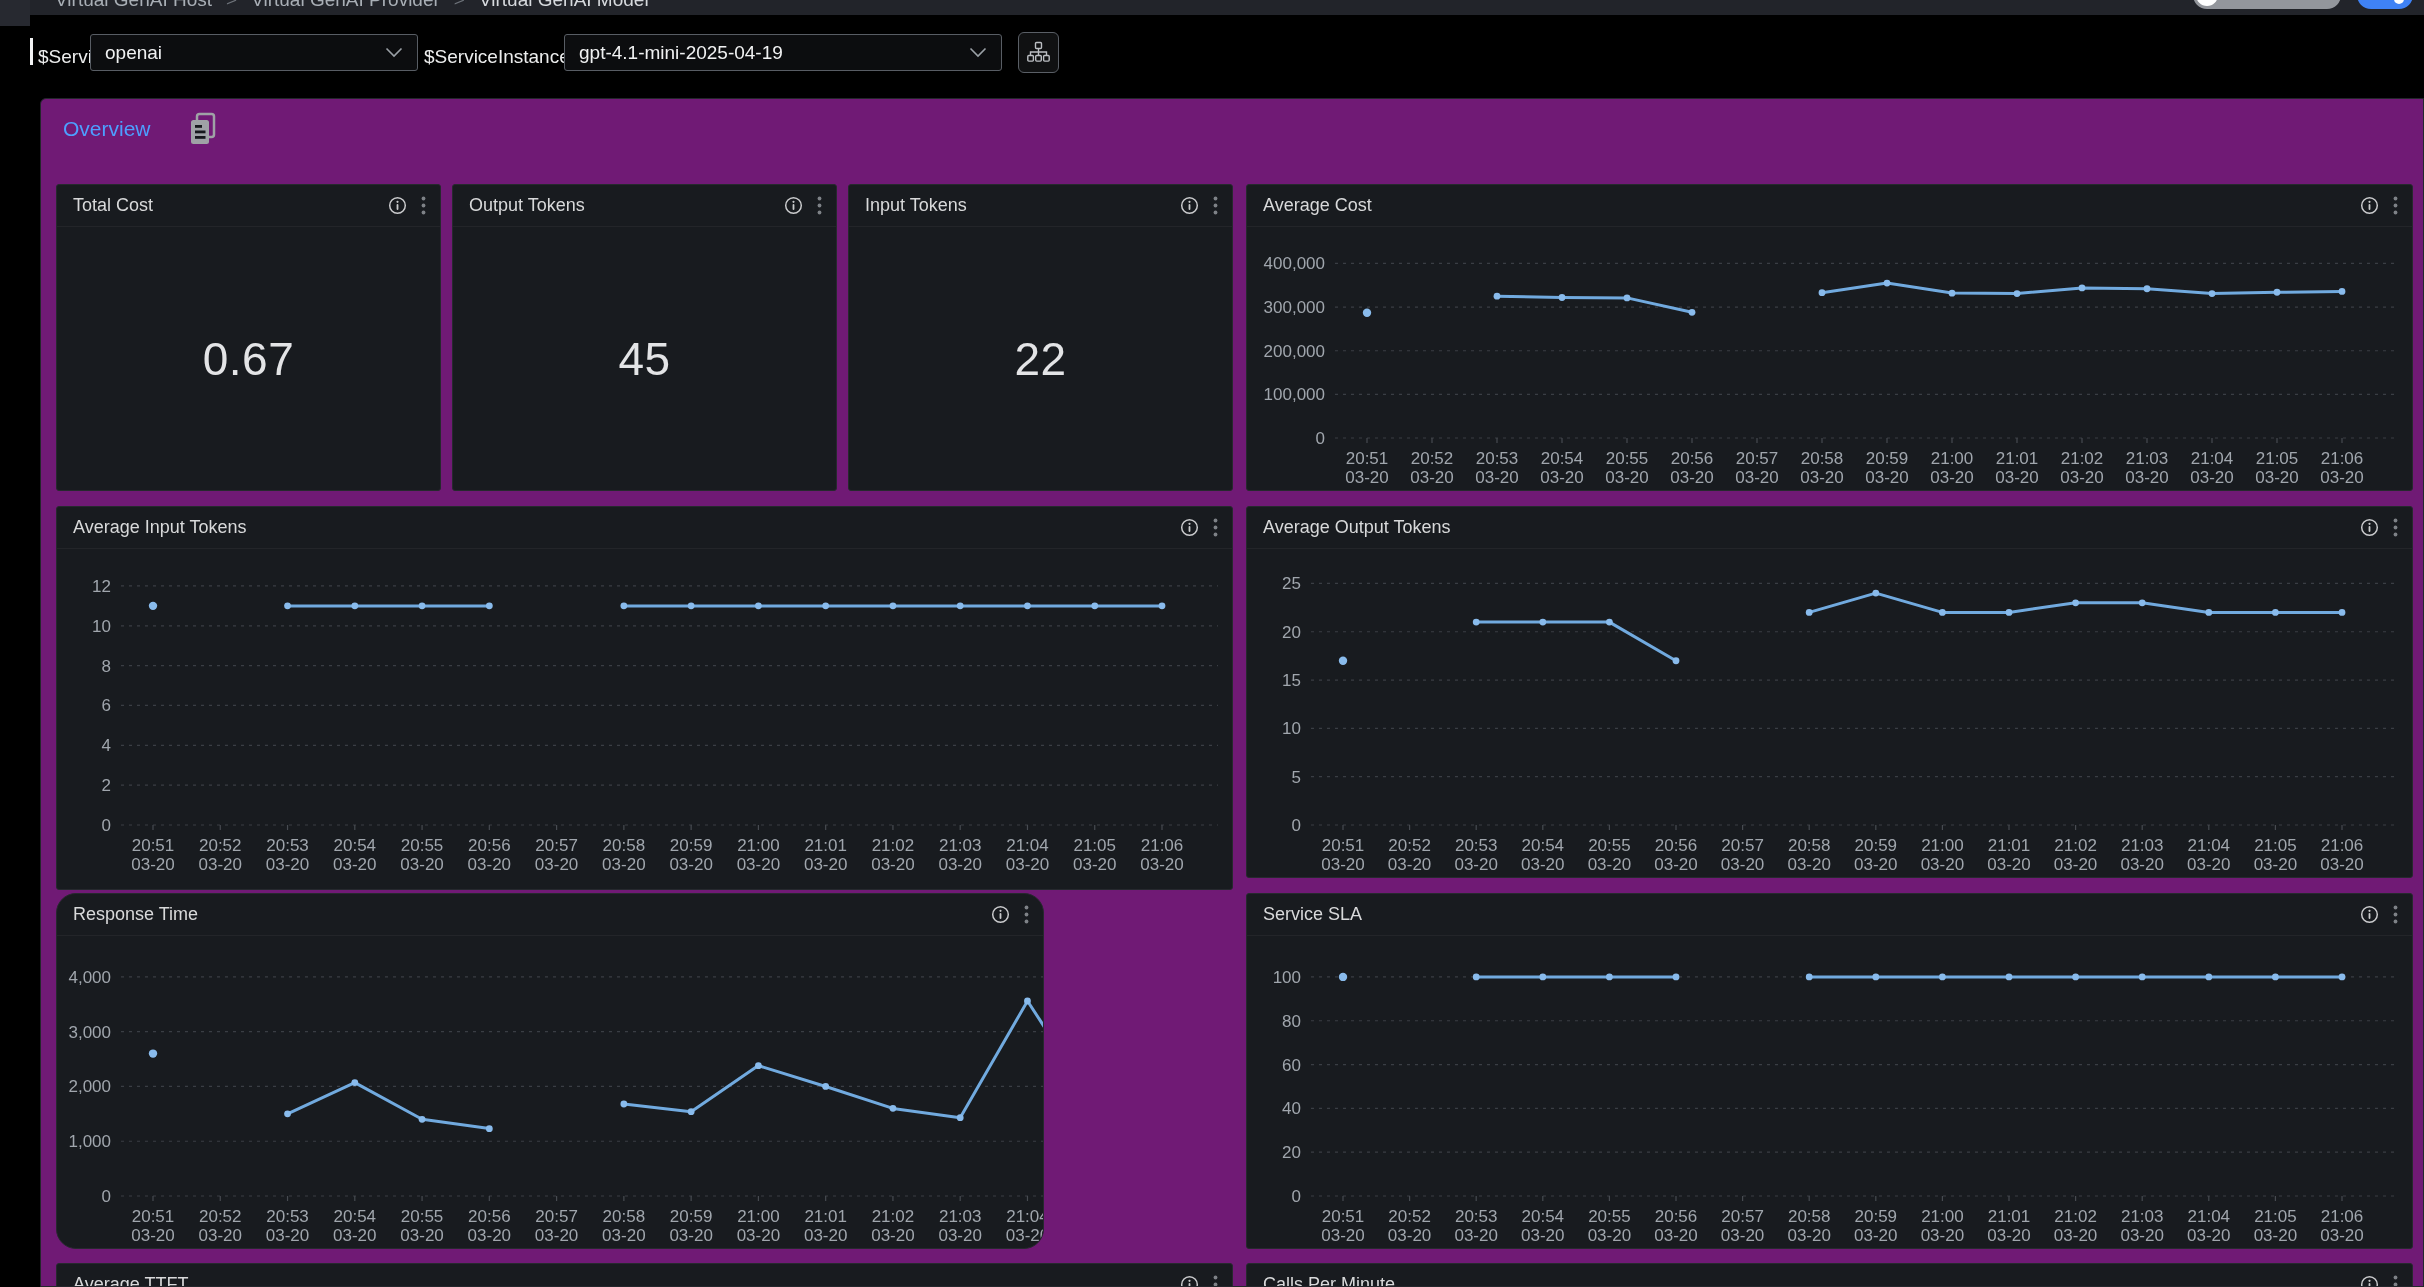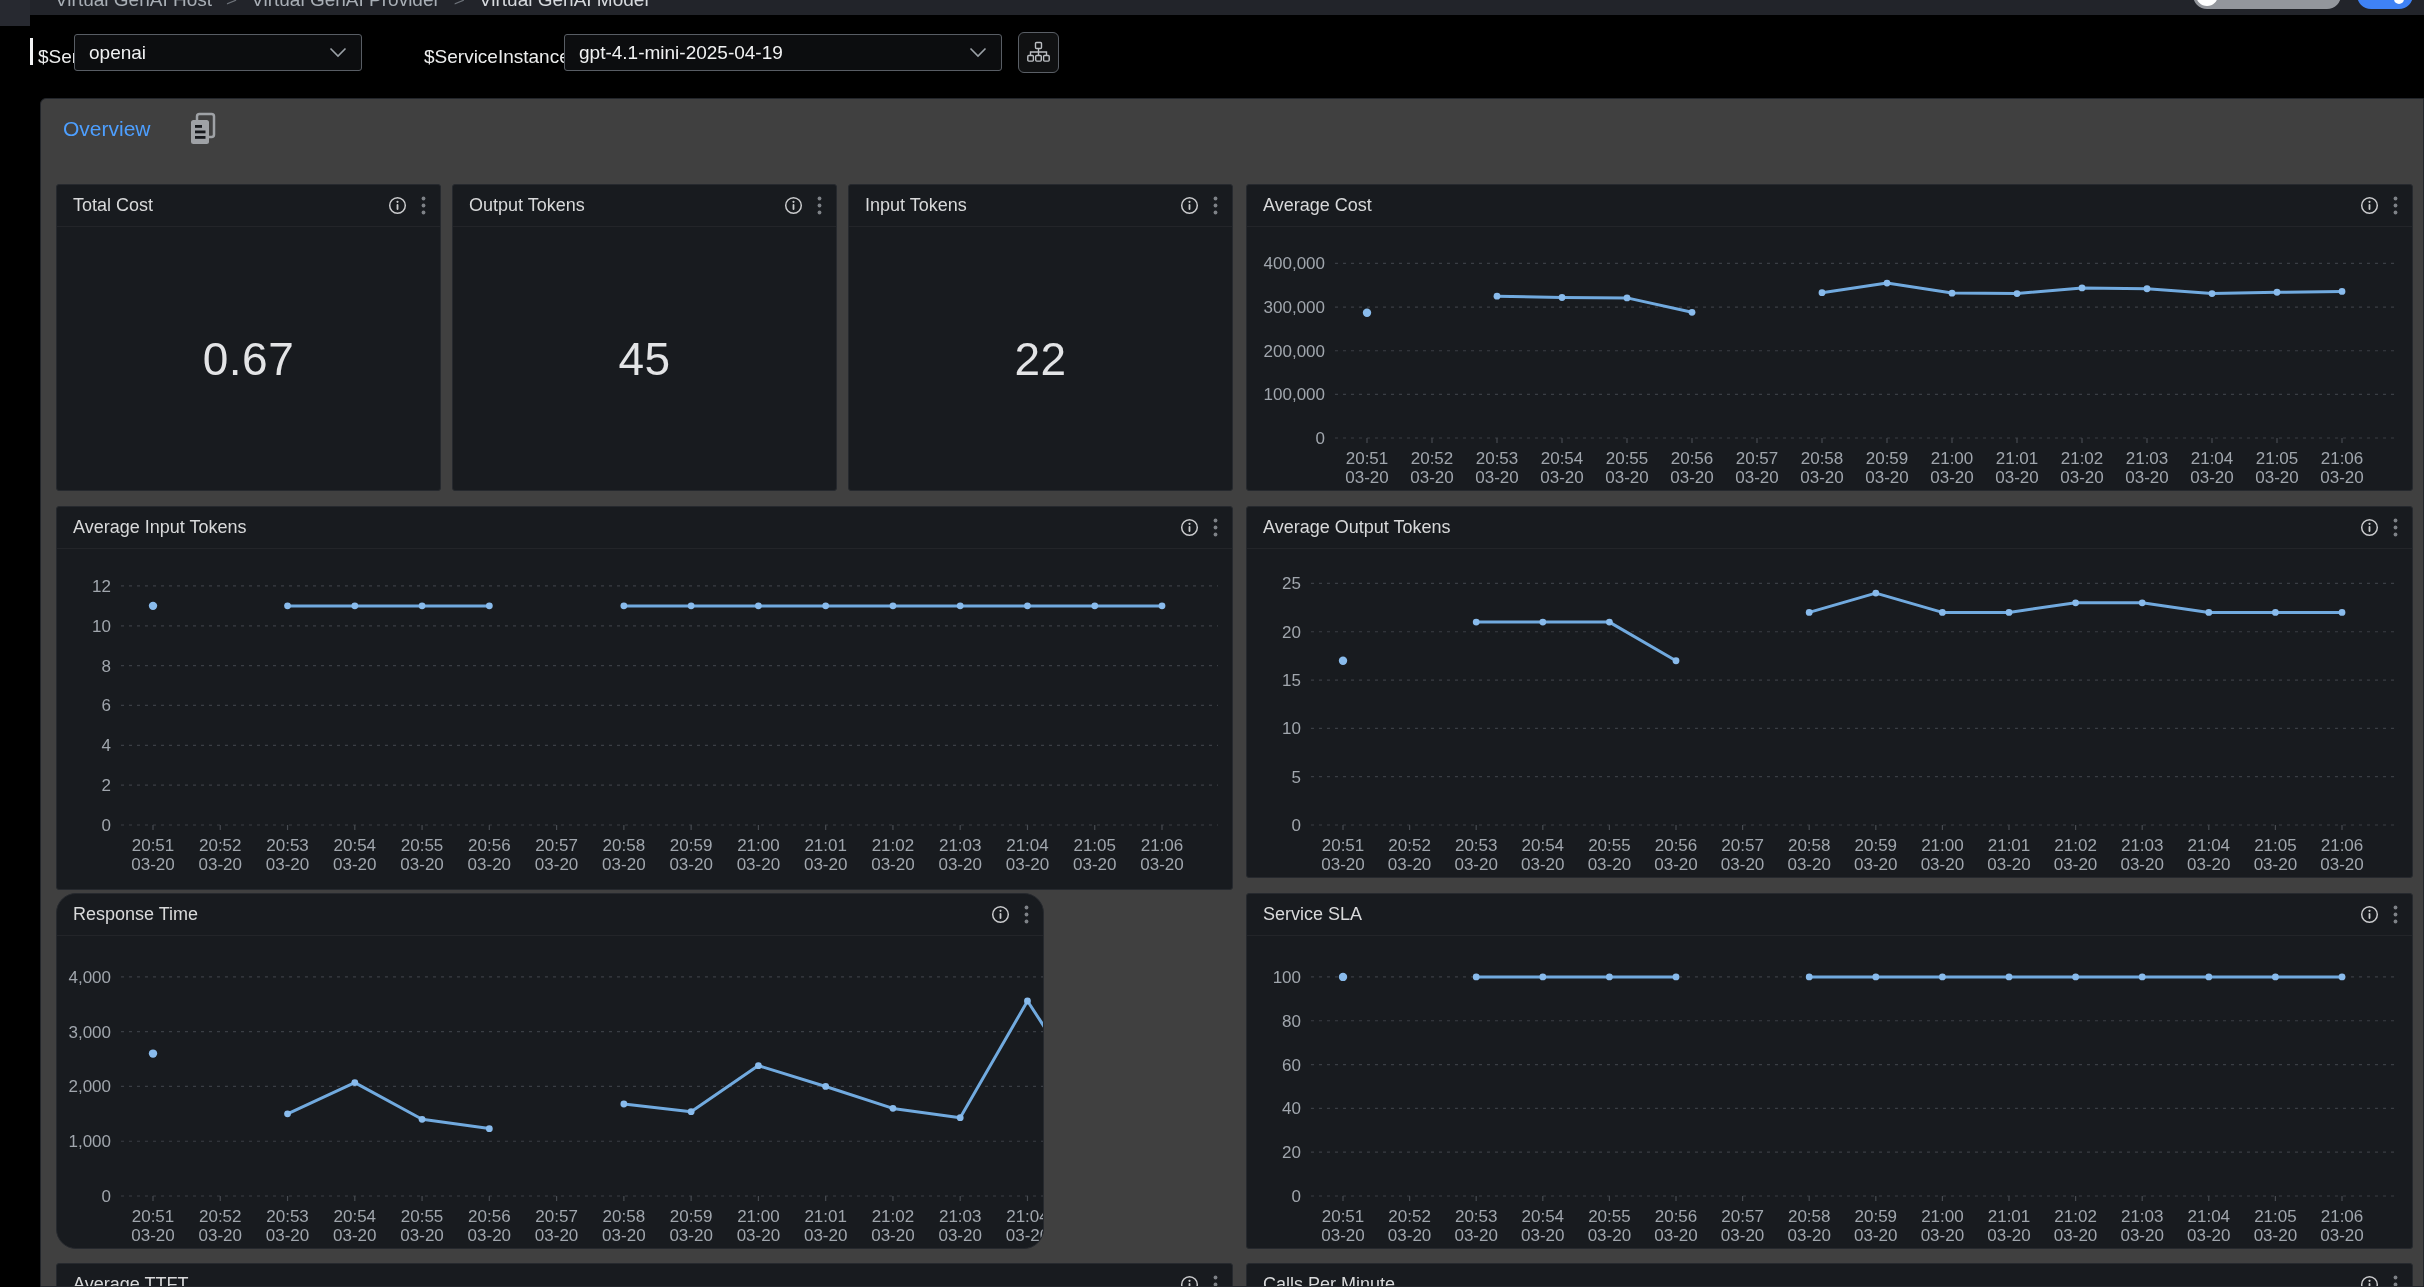--- a/index.html
+++ b/index.html
@@ -56,21 +56,21 @@
   .dropdown .dd-value { flex: 1; overflow: hidden; white-space: nowrap; }
   .dropdown .caret { flex: none; margin-left: 10px; }
   .icon-btn {
     position: absolute; top: 17px; width: 41px; height: 41px;
     border: 1.5px solid #5a5f66; border-radius: 6px; background: #101112;
     display: flex; align-items: center; justify-content: center; cursor: pointer;
   }
   
   .card {
     position: absolute; left: 40px; top: 98px; width: 2384px; height: 1189px;
-    background: #404040; border: 1px solid #23262b; border-radius: 6px 0 0 0;
+    background: #701a75; border: 1px solid #23262b; border-radius: 6px 0 0 0;
     overflow: hidden;
   }
   .tab-row { position: absolute; left: 0; top: 0; height: 64px; width: 100%; }
   .tab-overview {
     position: absolute; left: 22px; top: 18px; font-size: 21px; color: #4d9fff;
     cursor: pointer;
   }
   .tab-doc-icon { position: absolute; left: 146px; top: 13px; }
   
   .panel {
@@ -107,21 +107,21 @@
     </div>
   <div class="pill pill-blue">
       <span class="dot"></span>
     </div>
 </div>
 <div class="corner-block"></div>
 
 <div class="toolbar">
   <div class="cursor-bar"></div>
   <div class="var-label" style="left:38px;">$Service</div>
-  <div class="dropdown" style="left:74px;width:288px;">
+  <div class="dropdown" style="left:90px;width:328px;">
     <span class="dd-value">openai</span>
     <span class="caret">
       <svg width="18" height="11" viewBox="0 0 18 11">
           <path d="M1.5 1.5 L9 9 L16.5 1.5" stroke="#9aa0a6" stroke-width="1.6" fill="none"></path>
         </svg>
     </span>
   </div>
   <div class="var-label" style="left:424px;">$ServiceInstance</div>
   <div class="dropdown" style="left:564px;width:438px;">
     <span class="dd-value">gpt-4.1-mini-2025-04-19</span>

